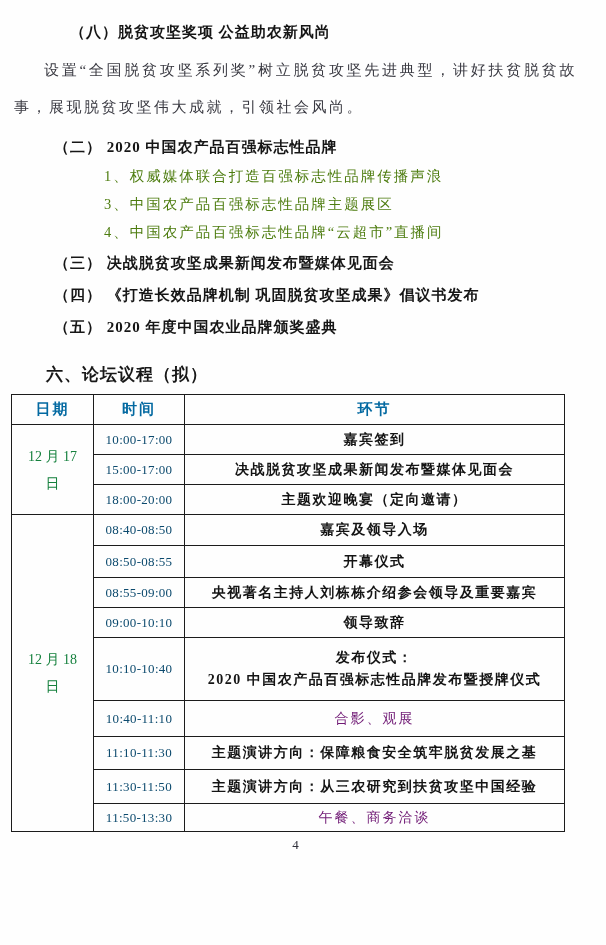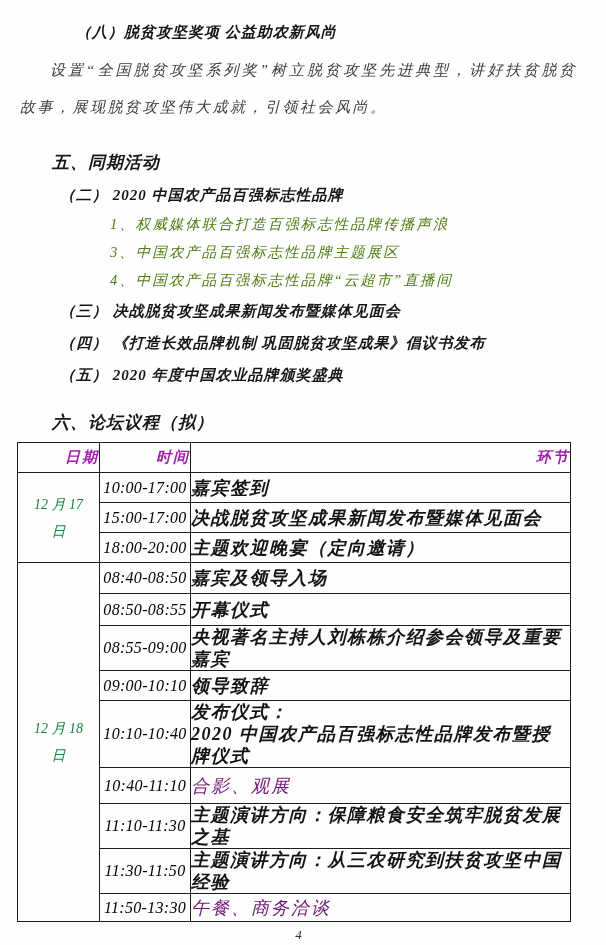--- a/index.html
+++ b/index.html
@@ -1,19 +1,19 @@
 <!DOCTYPE html>
 <html><head>
 <meta charset="utf-8">
 <style>
   html,body { margin:0; padding:0; background:#e8e8e8; }
   .page {
     width:606px; height:945px; margin:0 auto; background:#fefefe;
     font-family:"Liberation Serif", serif; color:#2e2e38;
-    box-sizing:border-box; padding:22px 29px 0 20px; overflow:hidden; position:relative;font-style:italic;
+    box-sizing:border-box; padding:22px 29px 0 14px; overflow:hidden; position:relative;
   }
   .h8 {
     font-weight:700; color:#151515; font-size:15px; line-height:20px;
     margin:0 0 0 56px; letter-spacing:1px;
   }
   .para {
     margin:10px 0 0 0; font-size:15px; line-height:37px; letter-spacing:2.5px;
     text-align:justify; text-indent:30px; color:#3a3a42;
   }
   .sec-head {
@@ -27,49 +27,48 @@
   .sub {
     margin:8px 0 0 90px; font-size:14.5px; color:#4d7c0f; letter-spacing:2px;
     line-height:20px; font-weight:400;
   }
   table.agenda {
     border-collapse:collapse; table-layout:fixed; width:553px;
     margin:8px 0 0 -3px;
   }
   table.agenda td, table.agenda th { border:1.5px solid #1c1c1c; padding:0; overflow:hidden; }
   table.agenda th {
-    font-size:15px; font-weight:700; color:#a21caf; letter-spacing:2px; text-align:right;
+    font-size:15px; font-weight:700; color:#0369a1; letter-spacing:2px; text-align:center;
   }
   td.date-cell {
     font-size:14px; color:#15803d; text-align:center; line-height:27px;
     font-weight:400; vertical-align:middle;
   }
   td.time-cell {
-    font-size:16px; color:#000000; text-align:center; letter-spacing:0.3px;
+    font-size:13px; color:#0c4a6e; text-align:center; letter-spacing:0.3px;
     font-weight:400;
   }
   td.event-cell {
-    font-size:18px; font-weight:700; color:#141414; text-align:left;
+    font-size:14px; font-weight:700; color:#141414; text-align:center;
     padding-left:12px; letter-spacing:1.5px; line-height:22px;
   }
   td.event-cell.light { font-weight:400; color:#701a75; letter-spacing:2px; }
   tr.h30{height:30px} tr.h31{height:31px} tr.h32{height:32px} tr.h27{height:36px}
   tr.h33{height:33px} tr.h34{height:34px} tr.h28{height:28px} tr.h63{height:63px}
   .pagenum { text-align:center; margin-top:5px; font-size:13px; color:#30303a; }
 </style>
 </head>
 <body>
 
 <div class="page">
 
   <div class="h8">（八）脱贫攻坚奖项 公益助农新风尚</div>
 
   <div class="para">设置“全国脱贫攻坚系列奖”树立脱贫攻坚先进典型，讲好扶贫脱贫故事，展现脱贫攻坚伟大成就，引领社会风尚。</div>
 
-  <div class="sec-head">五、同期活动</div>
 
   <div class="item">（二） 2020 中国农产品百强标志性品牌</div>
 
   <div class="sub">1、权威媒体联合打造百强标志性品牌传播声浪</div>
   <div class="sub">3、中国农产品百强标志性品牌主题展区</div>
   <div class="sub">4、中国农产品百强标志性品牌“云超市”直播间</div>
 
   <div class="item">（三） 决战脱贫攻坚成果新闻发布暨媒体见面会</div>
   <div class="item">（四） 《打造长效品牌机制 巩固脱贫攻坚成果》倡议书发布</div>
   <div class="item">（五） 2020 年度中国农业品牌颁奖盛典</div>

